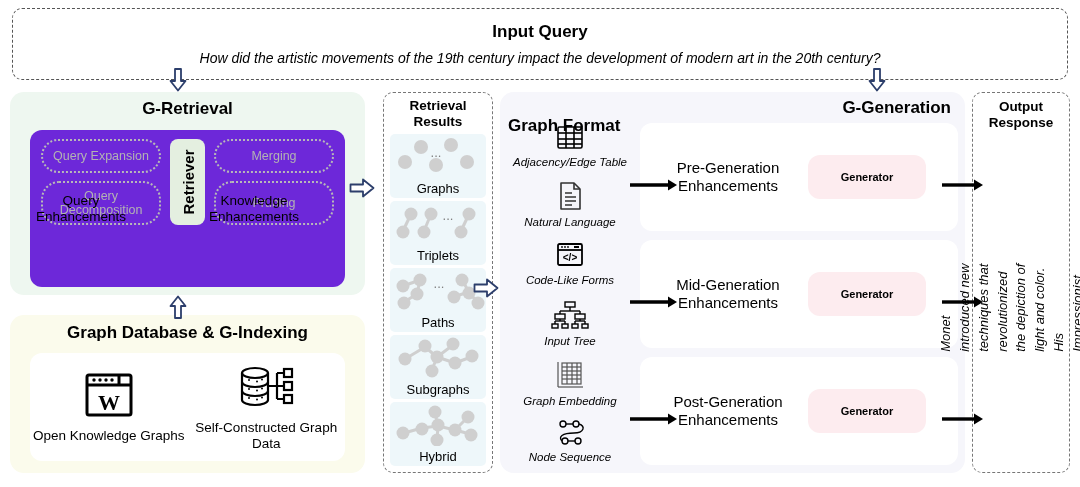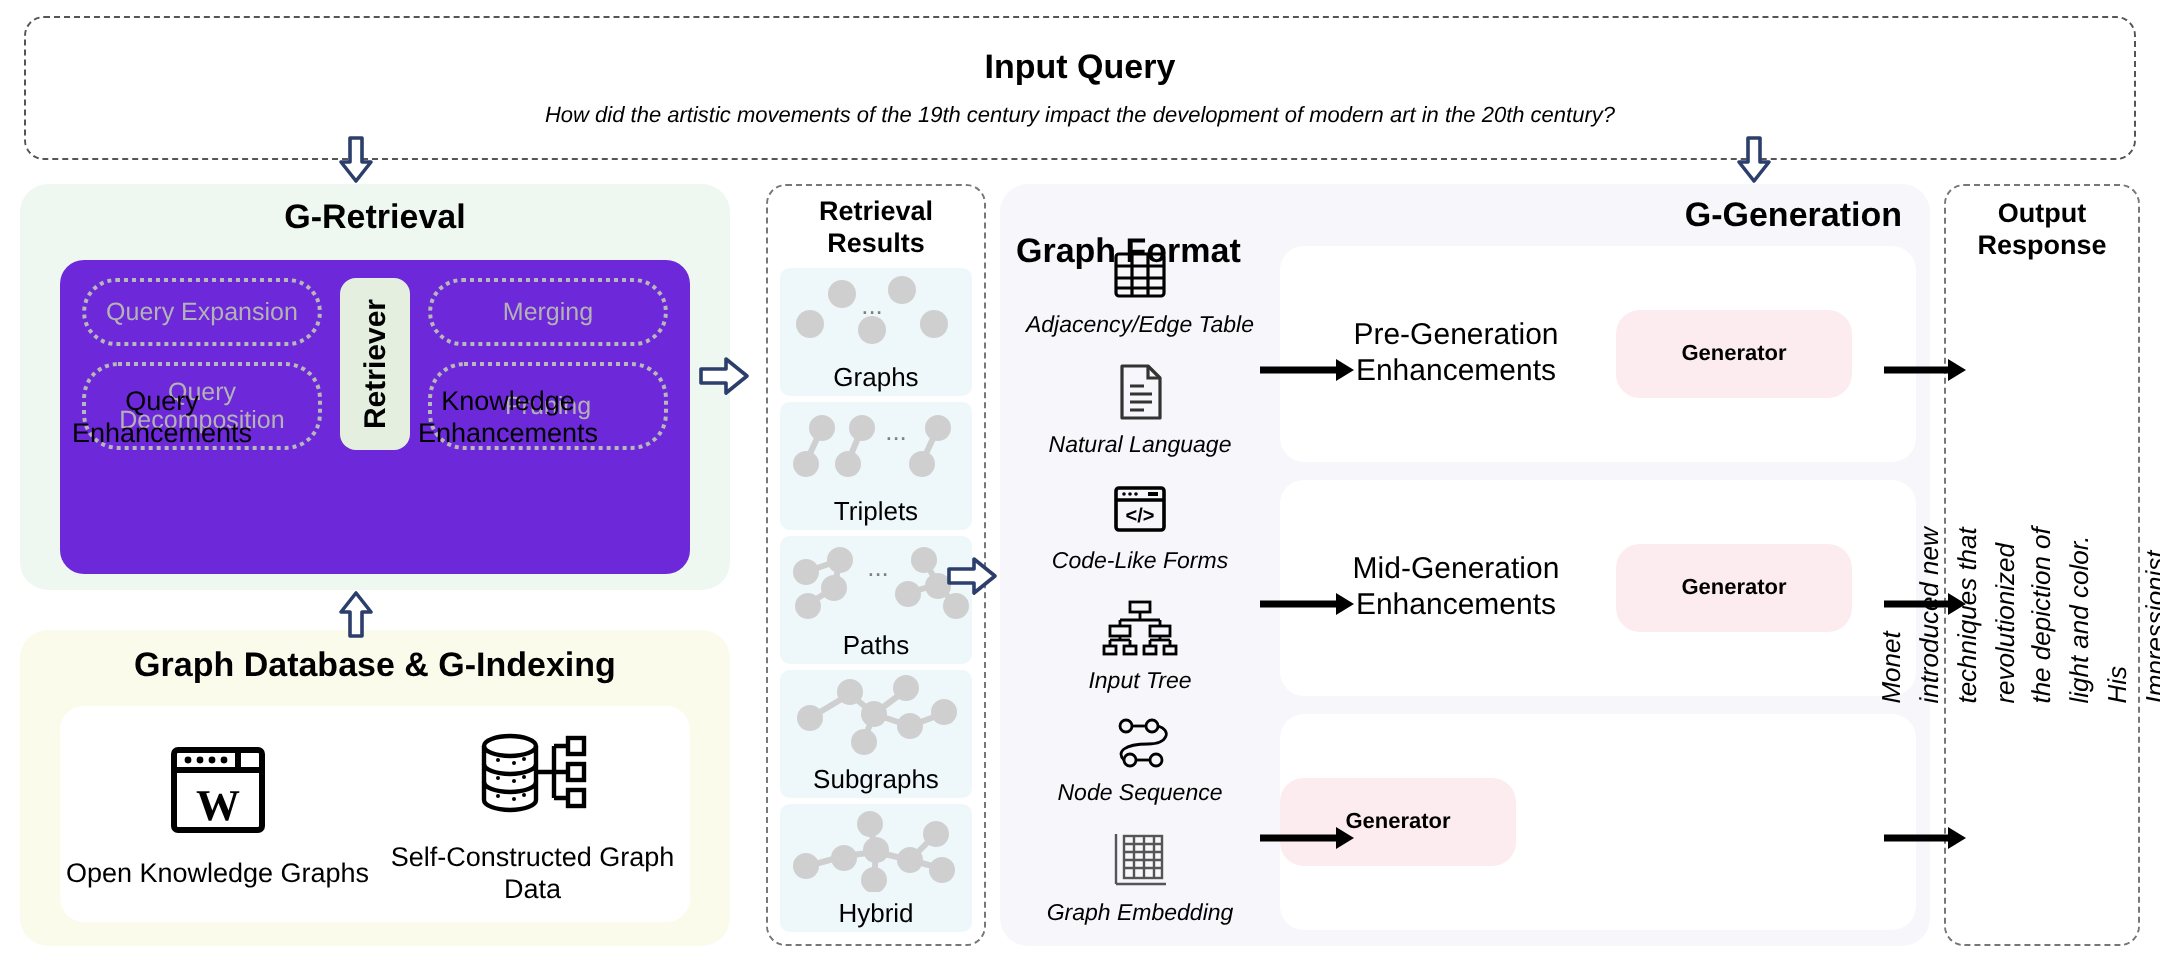--- a/index.html
+++ b/index.html
@@ -20,21 +20,21 @@
     border-radius: 10px;
     display: flex; flex-direction: column;
     align-items: center; justify-content: center;
     gap: 8px;
     background: #fff;
   }
   #input-query .iq-title {
     font-size: 17px; font-weight: bold; color: #000;
   }
   #input-query .iq-text {
-    font-size: 11px; font-style: italic; color: #000;
+    font-size: 14px; font-style: italic; color: #000;
   }
 
   
   .harrow {
     position: absolute;
     width: 18px; height: 24px;
     z-index: 5;
   }
 
   
@@ -565,65 +565,66 @@
             <rect x="22" y="24" width="6" height="4"></rect>
               <rect x="32" y="24" width="6" height="4"></rect>
           </g>
         </svg>
       </span>
       <span class="gf-label">Input Tree</span>
     </div>
 
     <div class="gf-item">
       <span>
-        <svg width="40" height="26" viewBox="0 0 40 26">
-          <g fill="none" stroke="#000" stroke-width="1.4">
-            <circle cx="13" cy="4" r="3"></circle>
-              <circle cx="26" cy="4" r="3"></circle>
-            <circle cx="15" cy="21" r="3"></circle>
-              <circle cx="28" cy="21" r="3"></circle>
-            <line x1="16" y1="4" x2="23" y2="4"></line>
-            <path d="M29 4 C36 6 34 13 24 13 C12 13 8 17 12 21"></path>
-            <line x1="18" y1="21" x2="25" y2="21"></line>
-          </g>
-        </svg>
-      </span>
-      <span class="gf-label">Node Sequence</span>
-    </div>
-
-    <div class="gf-item">
-      <span>
         <svg width="34" height="30" viewBox="0 0 34 30">
           <g fill="none" stroke="#555" stroke-width="1.2">
             <line x1="5" y1="2" x2="5" y2="27"></line>
               <line x1="5" y1="27" x2="30" y2="27"></line>
             <rect x="9" y="3" width="19" height="21"></rect>
             <line x1="9" y1="7" x2="28" y2="7"></line>
               <line x1="9" y1="11" x2="28" y2="11"></line>
             <line x1="9" y1="15" x2="28" y2="15"></line>
               <line x1="9" y1="19" x2="28" y2="19"></line>
             <line x1="14" y1="3" x2="14" y2="24"></line>
               <line x1="19" y1="3" x2="19" y2="24"></line>
             <line x1="24" y1="3" x2="24" y2="24"></line>
           </g>
         </svg>
       </span>
       <span class="gf-label">Graph Embedding</span>
     </div>
+
+    <div class="gf-item">
+      <span>
+        <svg width="40" height="26" viewBox="0 0 40 26">
+          <g fill="none" stroke="#000" stroke-width="1.4">
+            <circle cx="13" cy="4" r="3"></circle>
+              <circle cx="26" cy="4" r="3"></circle>
+            <circle cx="15" cy="21" r="3"></circle>
+              <circle cx="28" cy="21" r="3"></circle>
+            <line x1="16" y1="4" x2="23" y2="4"></line>
+            <path d="M29 4 C36 6 34 13 24 13 C12 13 8 17 12 21"></path>
+            <line x1="18" y1="21" x2="25" y2="21"></line>
+          </g>
+        </svg>
+      </span>
+      <span class="gf-label">Node Sequence</span>
+    </div>
   </div>
 
   <div class="gg-row" id="gg-row-0">
     <div class="gg-enh-label">Pre-Generation Enhancements</div>
     <div class="gg-generator">Generator</div>
   </div>
   <div class="gg-row" id="gg-row-1">
     <div class="gg-enh-label">Mid-Generation Enhancements</div>
     <div class="gg-generator">Generator</div>
   </div>
   <div class="gg-row" id="gg-row-2">
+    <div class="gg-enh-label">Post-Generation Enhancements</div>
     <div class="gg-generator">Generator</div>
   </div>
 </div>
 
 <div class="sarrow" style="left:630px; top:178px;">
   <svg width="48" height="14" viewBox="0 0 48 14">
       <line x1="0" y1="7" x2="38" y2="7" stroke="#000" stroke-width="3.4"></line>
       <path d="M38 1.5 L47 7 L38 12.5 Z" fill="#000"></path>
     </svg>
 </div>

